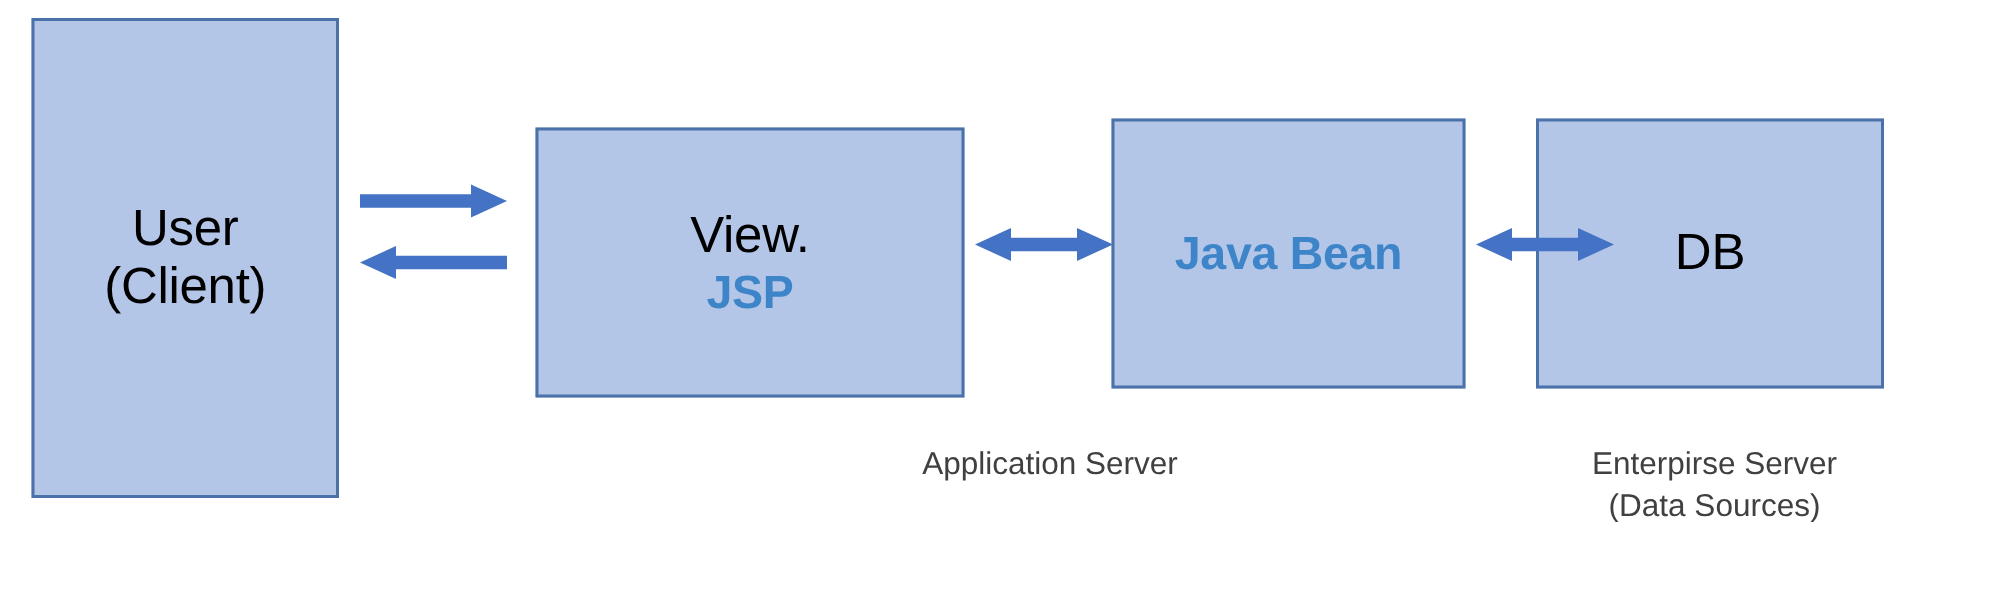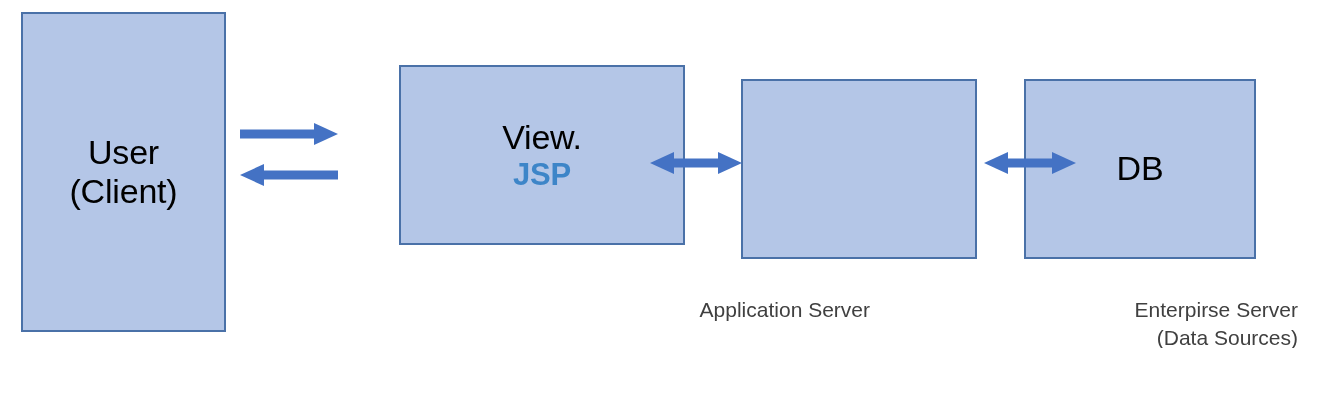--- a/index.html
+++ b/index.html
@@ -42,33 +42,33 @@
   }
   .node-accent {
     display: block;
     color: #3d85c8;
     font-size: 31px;
     font-weight: 700;
     letter-spacing: -0.2px;
   }
 
   #node-user    { left: 21px;   top: 12px;  width: 205px; height: 320px; }
-  #node-view    { left: 357px;  top: 65px;  width: 286px; height: 180px; margin-left: 42px; }
+  #node-view    { left: 357px;  top: 85px;  width: 286px; height: 180px; }
   #node-model   { left: 741px;  top: 79px;  width: 236px; height: 180px; }
   #node-db      { left: 1024px; top: 79px;  width: 232px; height: 180px; }
 
   #node-user .node-line  { font-size: 34px; }
   #node-view .node-line  { font-size: 34px; }
   #node-model .node-line { font-size: 34px; }
   #node-db .node-line    { font-size: 34px; }
 
   
   .caption {
     position: absolute;
-    text-align: right;
+    text-align: center;
     color: #404040;
     font-size: 21px;
     line-height: 1.35;
     white-space: pre-line;
   }
   #caption-app        { left: 530px;  top: 296px; width: 340px; }
   #caption-enterprise { left: 988px; top: 296px; width: 310px; }
 
   
   .arrow {
@@ -89,20 +89,21 @@
     <span class="node-line">User</span>
     <span class="node-line">(Client)</span>
   </div>
 
   <div class="node" id="node-view">
     <span class="node-line">View.</span>
     <span class="node-accent">JSP</span>
   </div>
 
   <div class="node" id="node-model">
+    <span class="node-accent">Java Bean</span>
   </div>
 
   <div class="node" id="node-db">
     <span class="node-line">DB</span>
   </div>
 
   <svg class="arrow" id="arrow-user-to-view" viewBox="0 0 98 28">
     <line x1="0" y1="14" x2="78" y2="14" stroke="#4472c4" stroke-width="9"></line>
     <polygon points="74,3 98,14 74,25" fill="#4472c4"></polygon>
   </svg>

